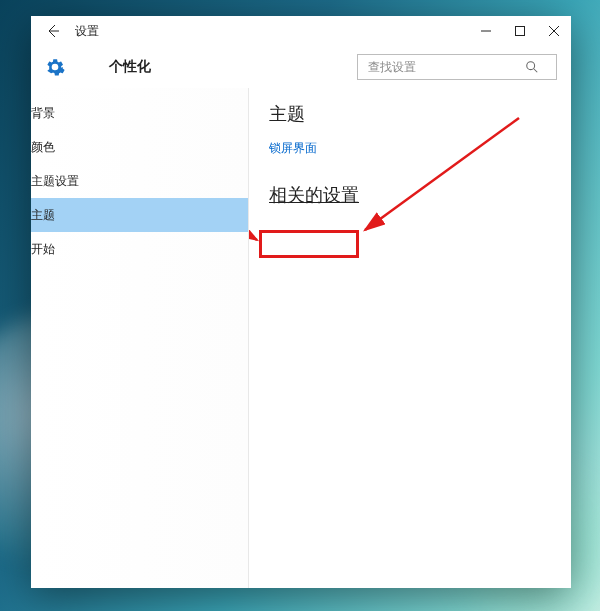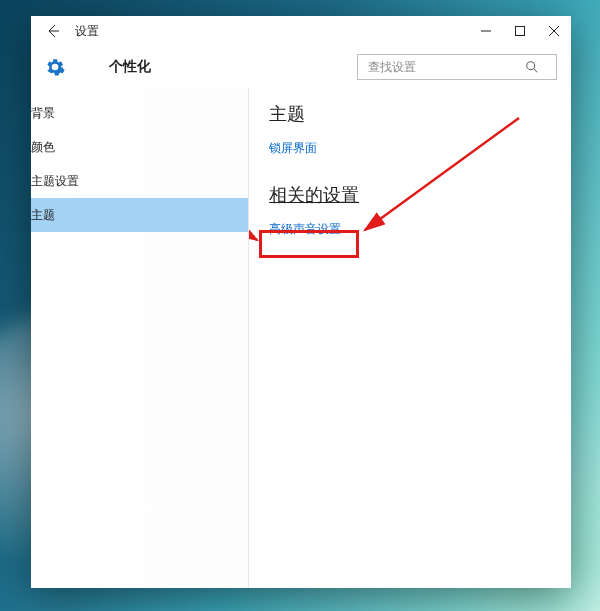--- a/index.html
+++ b/index.html
@@ -247,28 +247,30 @@
         </div>
       <div class="side-item">
           <span>颜色</span>
         </div>
       <div class="side-item">
           <span>主题设置</span>
         </div>
       <div class="side-item selected">
           <span>主题</span>
         </div>
+      <div class="side-item">
+          <span>开始</span>
+        </div>
     </div>
 
     <div class="content">
       <h2 class="section-h">主题</h2>
       <a class="link">锁屏界面</a>
 
       <h2 class="section-h second">相关的设置</h2>
-      <a class="link tight">高级声音设置</a>
 
       <div class="highlight-box" style="left:10px; top:142px; width:100px; height:28px;"></div>
 
       <svg style="position:absolute; left:0; top:0; pointer-events:none;" width="320" height="260">
         <defs>
           <marker id="ah" markerWidth="10" markerHeight="10" refX="8" refY="3" orient="auto">
             <path d="M0,0 L9,3 L0,6 Z" fill="#e11a1a"></path>
           </marker>
         </defs>
         <line x1="-60" y1="110" x2="8" y2="152" stroke="#e11a1a" stroke-width="2.5" marker-end="url(#ah)"></line>

